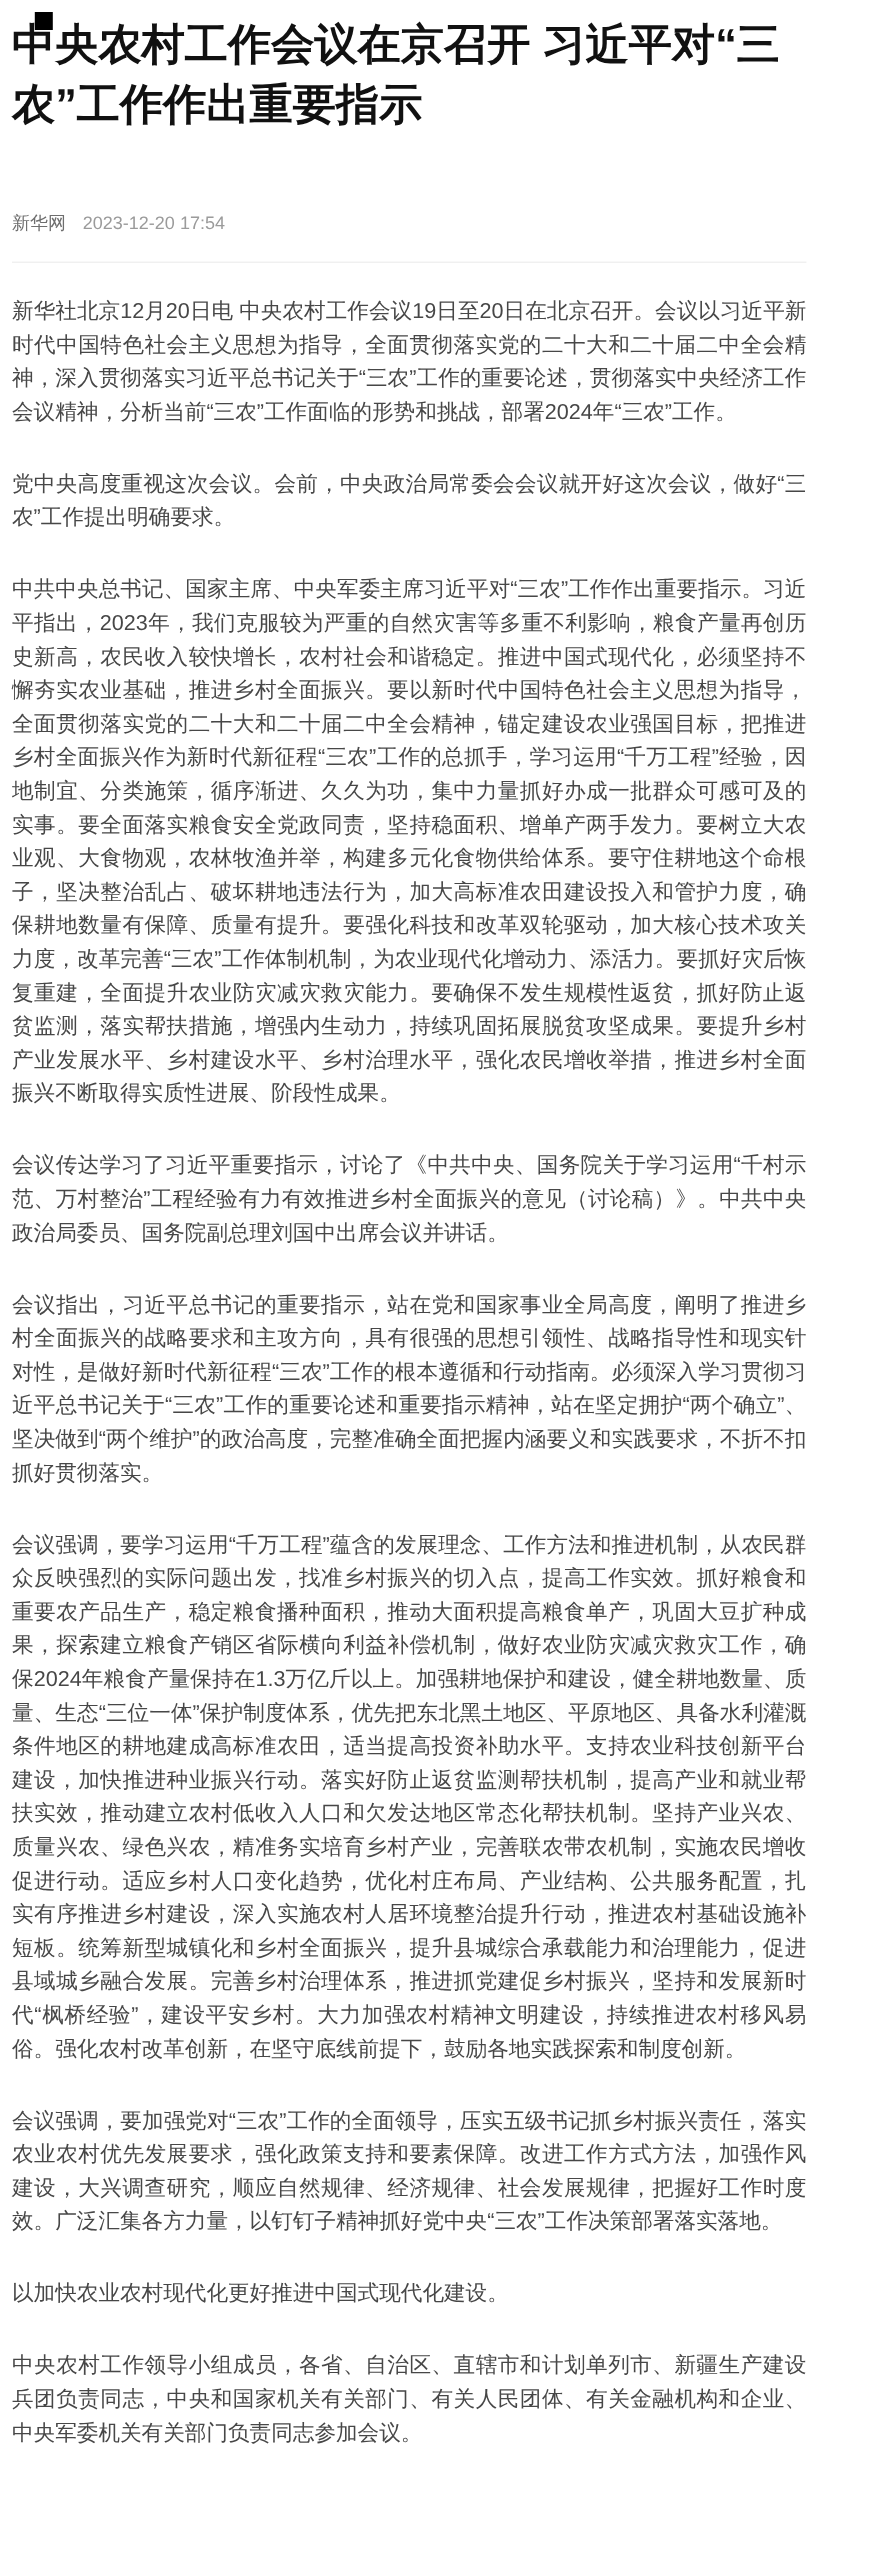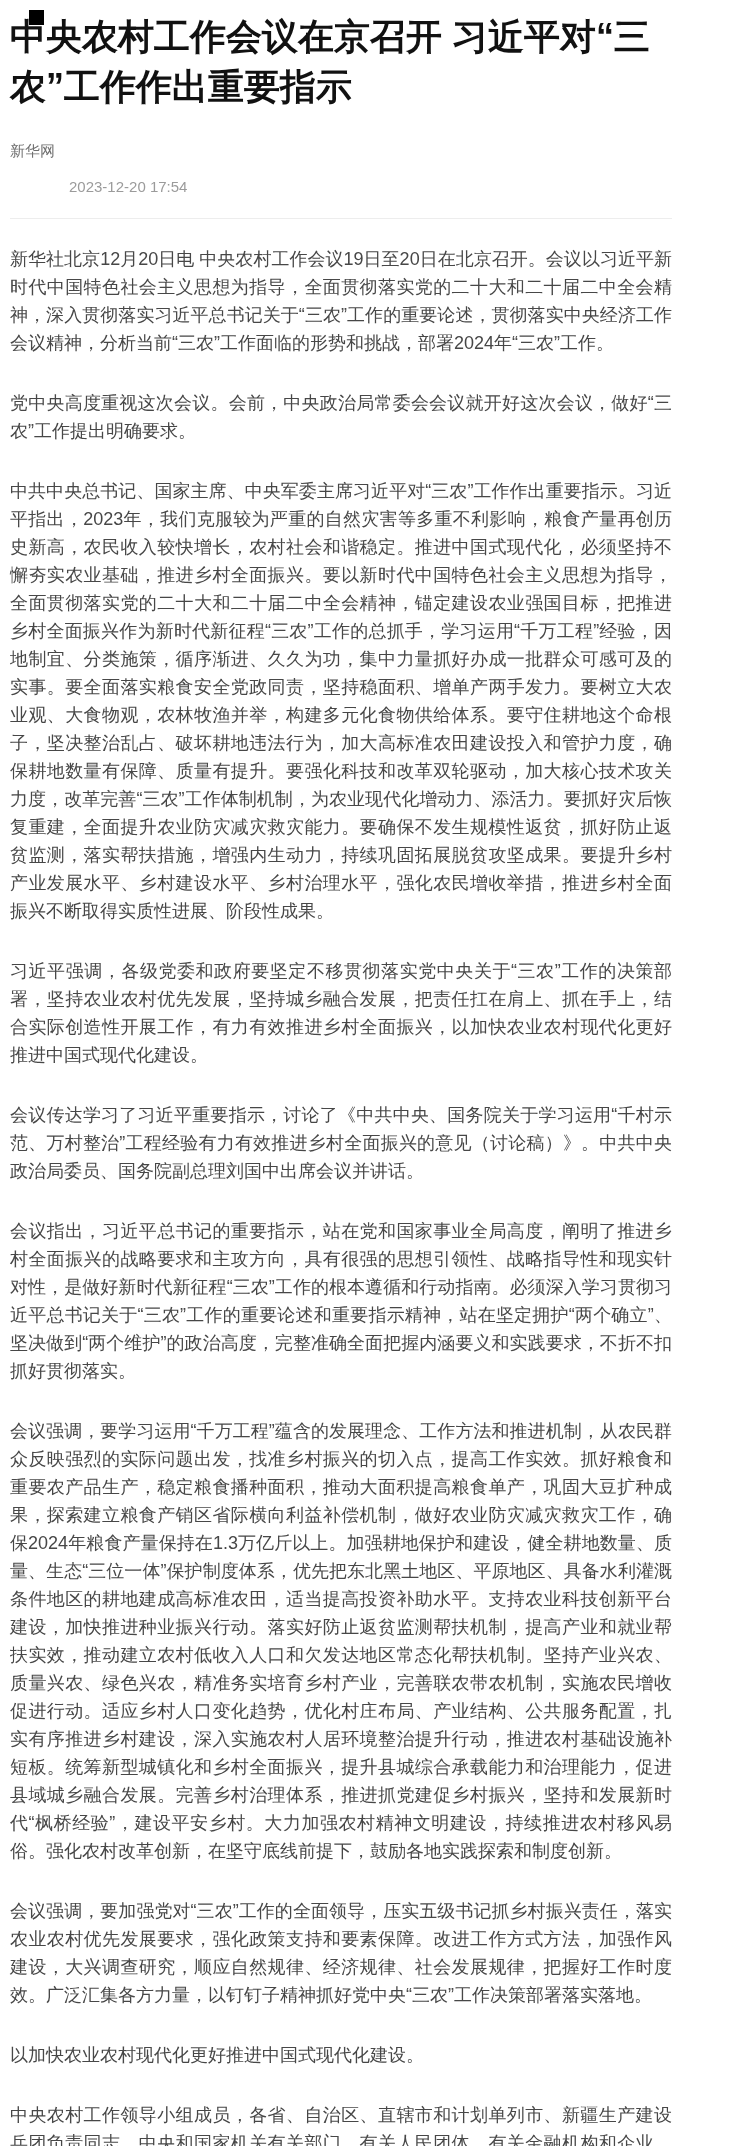--- a/index.html
+++ b/index.html
@@ -29,21 +29,21 @@
     margin: 12px 0 0 0;
     font-size: 36px;
     line-height: 50px;
     font-weight: 700;
     color: #111111;
     letter-spacing: 0;
   }
   .meta {
     margin-top: 30px;
     display: flex;
-    align-items: flex-start;
+    align-items: flex-end;
     gap: 14px;
     font-size: 15px;
     line-height: 18px;
   }
   .meta .source {
     color: #6e6e6e;
   }
   .meta .date {
     color: #9b9b9b;
     margin-top: 36px;
@@ -83,21 +83,20 @@
     <span class="source">新华网</span>
     <span class="date">2023-12-20 17:54</span>
   </div>
 
   <hr class="separator">
 
   <div class="article">
     <p>新华社北京12月20日电 中央农村工作会议19日至20日在北京召开。会议以习近平新时代中国特色社会主义思想为指导，全面贯彻落实党的二十大和二十届二中全会精神，深入贯彻落实习近平总书记关于“三农”工作的重要论述，贯彻落实中央经济工作会议精神，分析当前“三农”工作面临的形势和挑战，部署2024年“三农”工作。</p>
     <p>党中央高度重视这次会议。会前，中央政治局常委会会议就开好这次会议，做好“三农”工作提出明确要求。</p>
     <p>中共中央总书记、国家主席、中央军委主席习近平对“三农”工作作出重要指示。习近平指出，2023年，我们克服较为严重的自然灾害等多重不利影响，粮食产量再创历史新高，农民收入较快增长，农村社会和谐稳定。推进中国式现代化，必须坚持不懈夯实农业基础，推进乡村全面振兴。要以新时代中国特色社会主义思想为指导，全面贯彻落实党的二十大和二十届二中全会精神，锚定建设农业强国目标，把推进乡村全面振兴作为新时代新征程“三农”工作的总抓手，学习运用“千万工程”经验，因地制宜、分类施策，循序渐进、久久为功，集中力量抓好办成一批群众可感可及的实事。要全面落实粮食安全党政同责，坚持稳面积、增单产两手发力。要树立大农业观、大食物观，农林牧渔并举，构建多元化食物供给体系。要守住耕地这个命根子，坚决整治乱占、破坏耕地违法行为，加大高标准农田建设投入和管护力度，确保耕地数量有保障、质量有提升。要强化科技和改革双轮驱动，加大核心技术攻关力度，改革完善“三农”工作体制机制，为农业现代化增动力、添活力。要抓好灾后恢复重建，全面提升农业防灾减灾救灾能力。要确保不发生规模性返贫，抓好防止返贫监测，落实帮扶措施，增强内生动力，持续巩固拓展脱贫攻坚成果。要提升乡村产业发展水平、乡村建设水平、乡村治理水平，强化农民增收举措，推进乡村全面振兴不断取得实质性进展、阶段性成果。</p>
-    <p>习近平强调，各级党委和政府要坚定不移贯彻落实党中央关于“三农”工作的决策部署，坚持农业农村优先发展，坚持城乡融合发展，把责任扛在肩上、抓在手上，结合实际创造性开展工作，有力有效推进乡村全面振兴，以加快农业农村现代化更好推进中国式现代化建设。</p>
     <p>会议传达学习了习近平重要指示，讨论了《中共中央、国务院关于学习运用“千村示范、万村整治”工程经验有力有效推进乡村全面振兴的意见（讨论稿）》。中共中央政治局委员、国务院副总理刘国中出席会议并讲话。</p>
     <p>会议指出，习近平总书记的重要指示，站在党和国家事业全局高度，阐明了推进乡村全面振兴的战略要求和主攻方向，具有很强的思想引领性、战略指导性和现实针对性，是做好新时代新征程“三农”工作的根本遵循和行动指南。必须深入学习贯彻习近平总书记关于“三农”工作的重要论述和重要指示精神，站在坚定拥护“两个确立”、坚决做到“两个维护”的政治高度，完整准确全面把握内涵要义和实践要求，不折不扣抓好贯彻落实。</p>
     <p>会议强调，要学习运用“千万工程”蕴含的发展理念、工作方法和推进机制，从农民群众反映强烈的实际问题出发，找准乡村振兴的切入点，提高工作实效。抓好粮食和重要农产品生产，稳定粮食播种面积，推动大面积提高粮食单产，巩固大豆扩种成果，探索建立粮食产销区省际横向利益补偿机制，做好农业防灾减灾救灾工作，确保2024年粮食产量保持在1.3万亿斤以上。加强耕地保护和建设，健全耕地数量、质量、生态“三位一体”保护制度体系，优先把东北黑土地区、平原地区、具备水利灌溉条件地区的耕地建成高标准农田，适当提高投资补助水平。支持农业科技创新平台建设，加快推进种业振兴行动。落实好防止返贫监测帮扶机制，提高产业和就业帮扶实效，推动建立农村低收入人口和欠发达地区常态化帮扶机制。坚持产业兴农、质量兴农、绿色兴农，精准务实培育乡村产业，完善联农带农机制，实施农民增收促进行动。适应乡村人口变化趋势，优化村庄布局、产业结构、公共服务配置，扎实有序推进乡村建设，深入实施农村人居环境整治提升行动，推进农村基础设施补短板。统筹新型城镇化和乡村全面振兴，提升县城综合承载能力和治理能力，促进县域城乡融合发展。完善乡村治理体系，推进抓党建促乡村振兴，坚持和发展新时代“枫桥经验”，建设平安乡村。大力加强农村精神文明建设，持续推进农村移风易俗。强化农村改革创新，在坚守底线前提下，鼓励各地实践探索和制度创新。</p>
     <p>会议强调，要加强党对“三农”工作的全面领导，压实五级书记抓乡村振兴责任，落实农业农村优先发展要求，强化政策支持和要素保障。改进工作方式方法，加强作风建设，大兴调查研究，顺应自然规律、经济规律、社会发展规律，把握好工作时度效。广泛汇集各方力量，以钉钉子精神抓好党中央“三农”工作决策部署落实落地。</p>
     <p>以加快农业农村现代化更好推进中国式现代化建设。</p>
     <p>中央农村工作领导小组成员，各省、自治区、直辖市和计划单列市、新疆生产建设兵团负责同志，中央和国家机关有关部门、有关人民团体、有关金融机构和企业、中央军委机关有关部门负责同志参加会议。</p>
   </div>
 
 </div>
 

